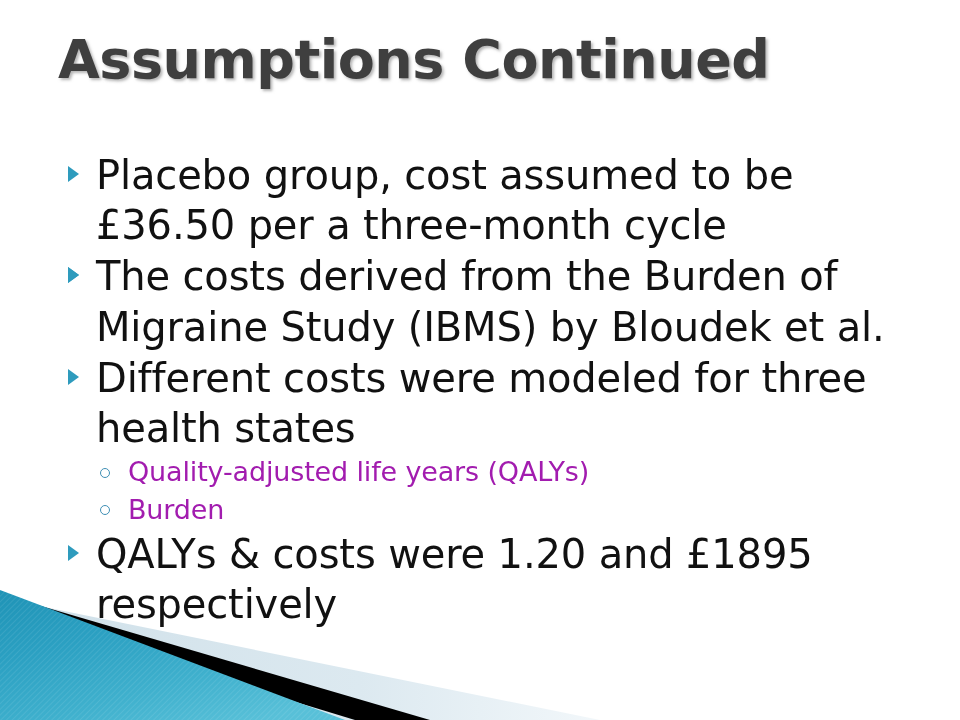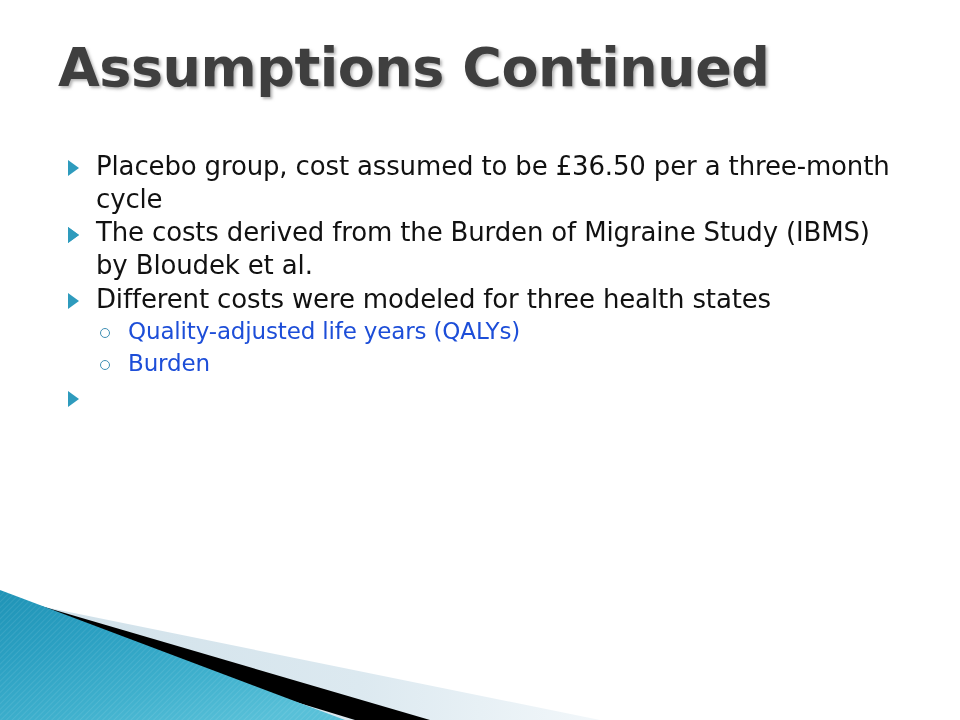--- a/index.html
+++ b/index.html
@@ -17,21 +17,21 @@
     width: 960px;
     height: 720px;
     background: #ffffff;
     overflow: hidden;
   }
 
   
   .slide-title {
     position: absolute;
     left: 58px;
-    top: 40px;
+    top: 32px;
     width: 860px;
     font-family: "DejaVu Sans", sans-serif;
     font-size: 54px;
     font-weight: bold;
     letter-spacing: -0.5px;
     color: #3f3f3f;
     text-shadow: 2px 2px 3px rgba(120,120,120,0.55);
     line-height: 1.05;
     white-space: nowrap;
   }
@@ -41,21 +41,21 @@
     position: absolute;
     left: 62px;
     top: 150px;
     width: 840px;
   }
 
   .bullet {
     position: relative;
     display: block;
     padding-left: 34px;
-    font-size: 26px;
+    font-size: 40px;
     line-height: 1.255;
     color: #111111;
     margin: 0 0 1px 0;
     letter-spacing: -0.15px;
   }
 
   
   .bullet > .marker {
     position: absolute;
     left: 6px;
@@ -63,23 +63,23 @@
     width: 0;
     height: 0;
     border-top: 8px solid transparent;
     border-bottom: 8px solid transparent;
     border-left: 11px solid #2e9bbd;
   }
 
   
   .bullet.sub {
     padding-left: 66px;
-    font-size: 23px;
+    font-size: 27px;
     line-height: 1.35;
-    color: #1d4ed8;
+    color: #a21caf;
   }
   .bullet.sub > .marker {
     left: 38px;
     top: 0.50em;
     width: 8px;
     height: 8px;
     border: 1.6px solid #3f8fb5;
     border-radius: 50%;
     background: transparent;
   }
@@ -129,20 +129,21 @@
       <span class="bullet-text">Quality-adjusted life years (QALYs)</span>
     </div>
 
     <div class="bullet sub">
       <span class="marker"></span>
       <span class="bullet-text">Burden</span>
     </div>
 
     <div class="bullet">
       <span class="marker"></span>
+      <span class="bullet-text">QALYs &amp; costs were 1.20 and £1895 respectively</span>
     </div>
 
   </div>
 
   <div class="decor">
     <svg viewBox="0 0 960 130" preserveAspectRatio="none" xmlns="http://www.w3.org/2000/svg">
       <defs>
         <linearGradient id="tealGrad" x1="0" y1="0" x2="0.75" y2="1">
           <stop offset="0%" stop-color="#1f93b6"></stop>
           <stop offset="35%" stop-color="#2ba0c2"></stop>

